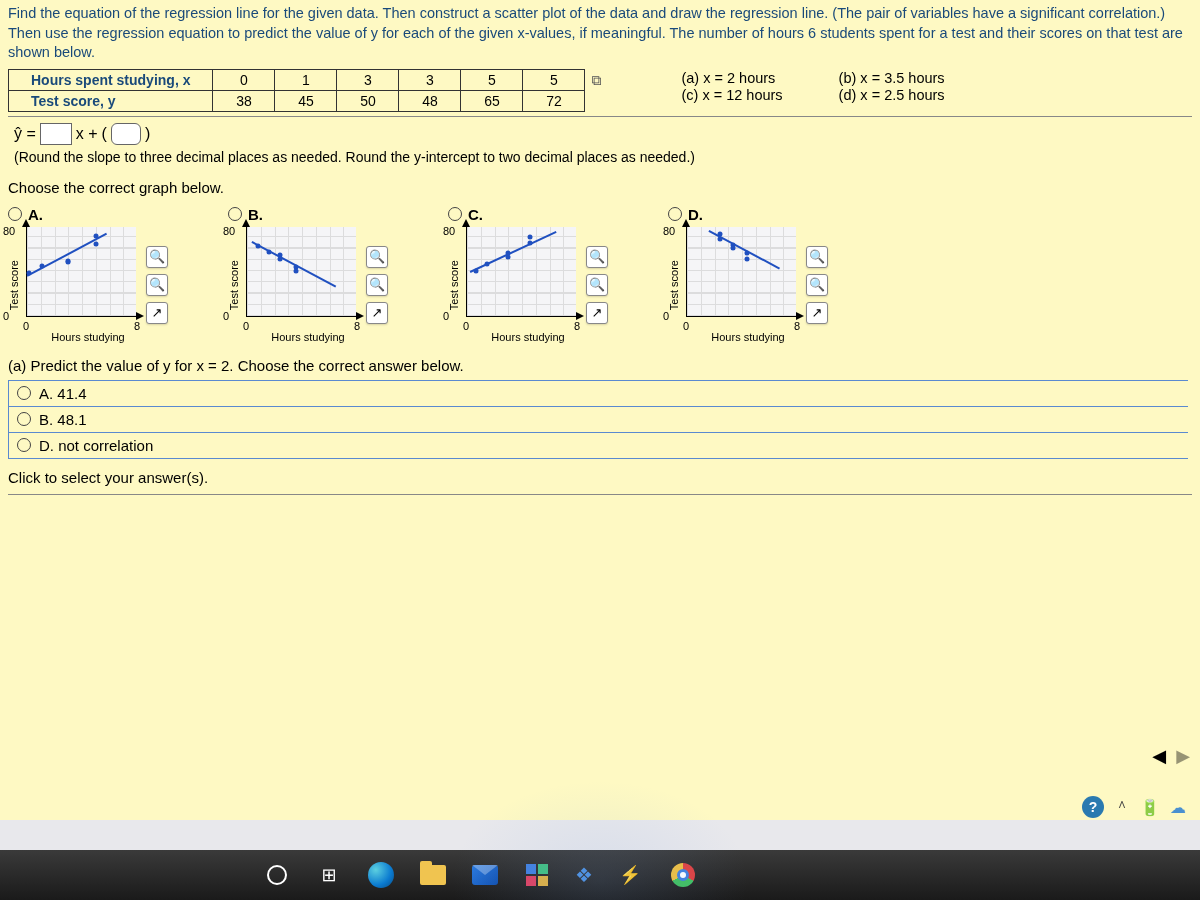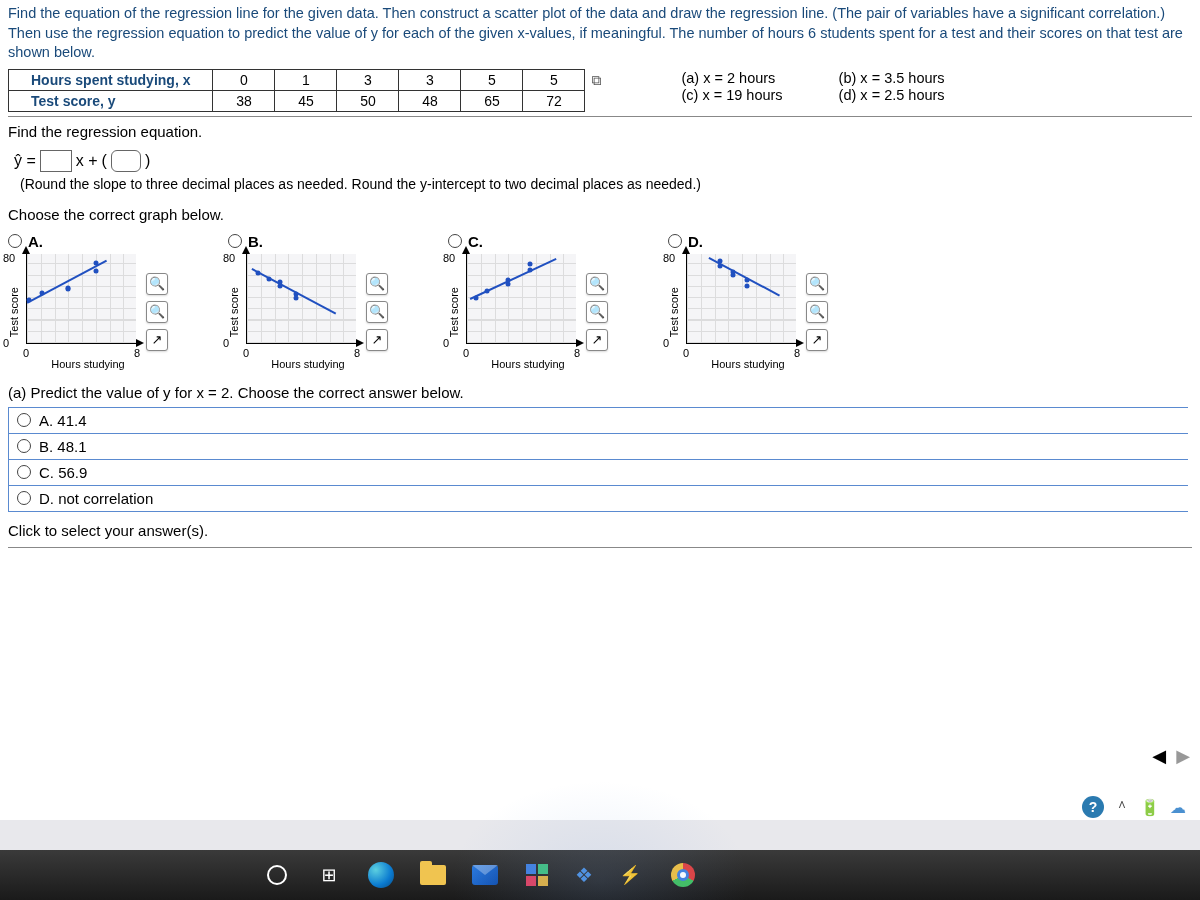--- a/index.html
+++ b/index.html
@@ -6,21 +6,21 @@
     body {
       font-family: Arial, sans-serif;
       background: #e8e8ec;
       width: 1200px;
       height: 900px;
       overflow: hidden;
       position: relative;
     }
     .content {
       padding: 4px 8px;
-      background: #ffffff;
+      background: #fef9c3;
       height: 820px;
     }
     .intro {
       color: #1a4a7a;
       font-size: 14.5px;
       line-height: 1.35;
       margin-bottom: 6px;
     }
     .data-row {
       display: flex;
@@ -71,21 +71,21 @@
       height: 22px;
       border: 1px solid #666;
       background: #fff;
     }
     .input-box.round {
       border-radius: 6px;
       width: 30px;
     }
     .hint {
       font-size: 14px;
-      margin-left: 12px;
+      margin-left: 6px;
       margin-bottom: 14px;
     }
     .graph-row {
       display: flex;
       gap: 60px;
       margin: 8px 0 14px 0;
       align-items: flex-start;
     }
     .graph-option {
       display: flex;
@@ -291,30 +291,29 @@
         <td>48</td>
         <td>65</td>
         <td>72</td>
       </tr>
     </tbody>
       </table>
     <span class="copy-icon">⧉</span>
 
     <div class="predict-list">
       <div><span>(a) x = 2 hours</span></div>
-      <div><span>(c) x = 19 hours</span></div>
+      <div><span>(c) x = 12 hours</span></div>
     </div>
     <div class="predict-list" style="margin-left:56px">
       <div><span>(b) x = 3.5 hours</span></div>
       <div><span>(d) x = 2.5 hours</span></div>
     </div>
   </div>
 
   <hr class="hr-line">
-  <div class="section-title">Find the regression equation.</div>
 
   <div class="equation-line">
     <span>ŷ =</span>
     <span class="input-box"></span>
     <span>x +</span>
     <span>(</span>
     <span class="input-box round"></span>
     <span>)</span>
   </div>
   <div class="hint">(Round the slope to three decimal places as needed. Round the y-intercept to two decimal places as needed.)</div>
@@ -462,24 +461,20 @@
     <div class="answer-row">
       <span class="radio"></span>
       <span>A.   41.4</span>
     </div>
     <div class="answer-row">
       <span class="radio"></span>
       <span>B.   48.1</span>
     </div>
     <div class="answer-row">
       <span class="radio"></span>
-      <span>C.   56.9</span>
-    </div>
-    <div class="answer-row">
-      <span class="radio"></span>
       <span>D.   not correlation</span>
     </div>
   </div>
 
   <div class="click-select">Click to select your answer(s).</div>
   <hr class="hr-line">
 
   <div class="nav-arrows">
     <span>◀</span>
     <span style="opacity:0.4">▶</span>

